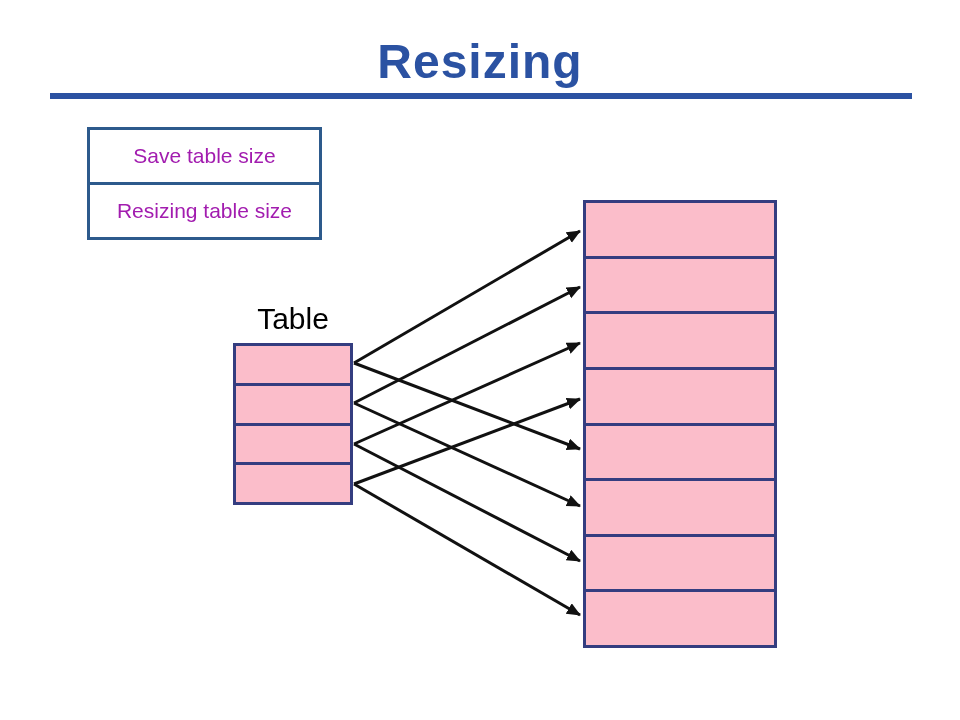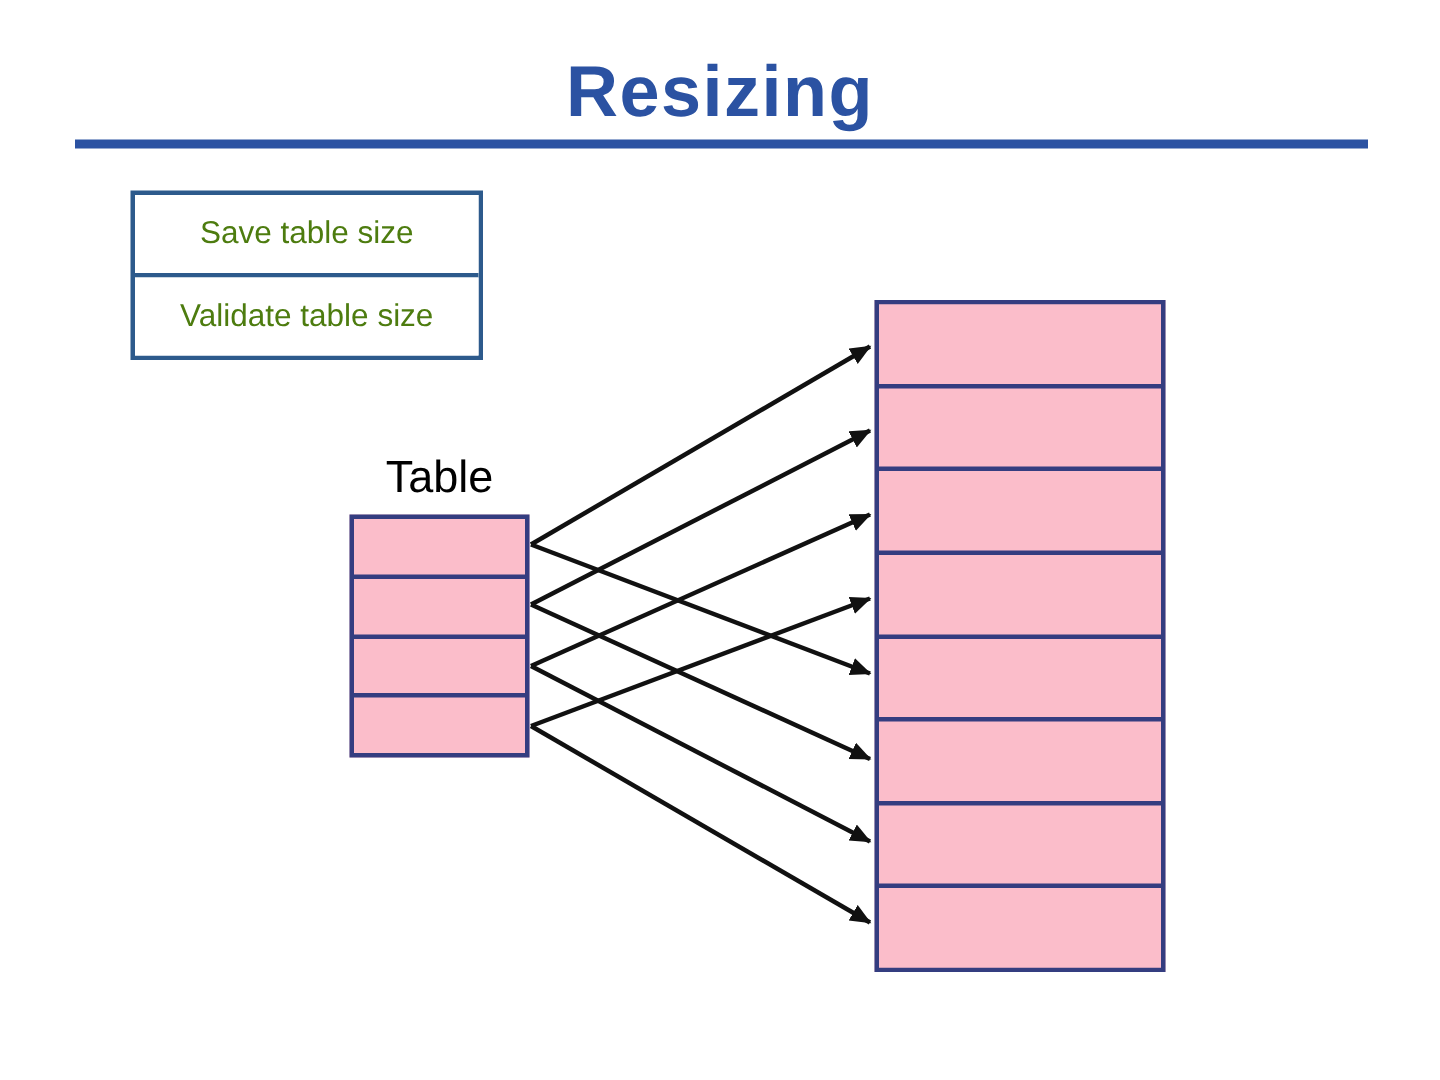--- a/index.html
+++ b/index.html
@@ -26,21 +26,21 @@
     background:var(--underline-blue);
   }
 
   .steps-box{
     position:absolute;left:87px;top:127px;width:235px;height:113px;
     border:3px solid var(--steps-border);background:#ffffff;
     display:flex;flex-direction:column;
   }
   .steps-box .step{
     flex:1;display:flex;align-items:center;justify-content:center;
-    font-size:21px;color:#4d7c0f;background:#ffffff;
+    font-size:21px;color:#a21caf;background:#ffffff;
   }
   .steps-box .step:first-child{border-bottom:3px solid var(--steps-border);}
 
   .col-label{
     position:absolute;font-size:30px;line-height:32px;color:var(--label);
     text-align:center;
   }
   .locks-label{left:233px;top:303px;width:120px;}
   .table-label{left:583px;top:158px;width:194px;}
 
@@ -60,21 +60,21 @@
 </head>
 <body>
 
 <div class="slide">
 
   <div class="title">Resizing</div>
   <div class="title-underline"></div>
 
   <div class="steps-box">
     <div class="step">Save table size</div>
-    <div class="step">Validate table size</div>
+    <div class="step">Resizing table size</div>
   </div>
 
   <div class="col-label locks-label">Table</div>
 
   <div class="cells locks-cells">
       <div class="cell"></div>
       <div class="cell"></div>
       <div class="cell"></div>
       <div class="cell"></div>
     </div>

